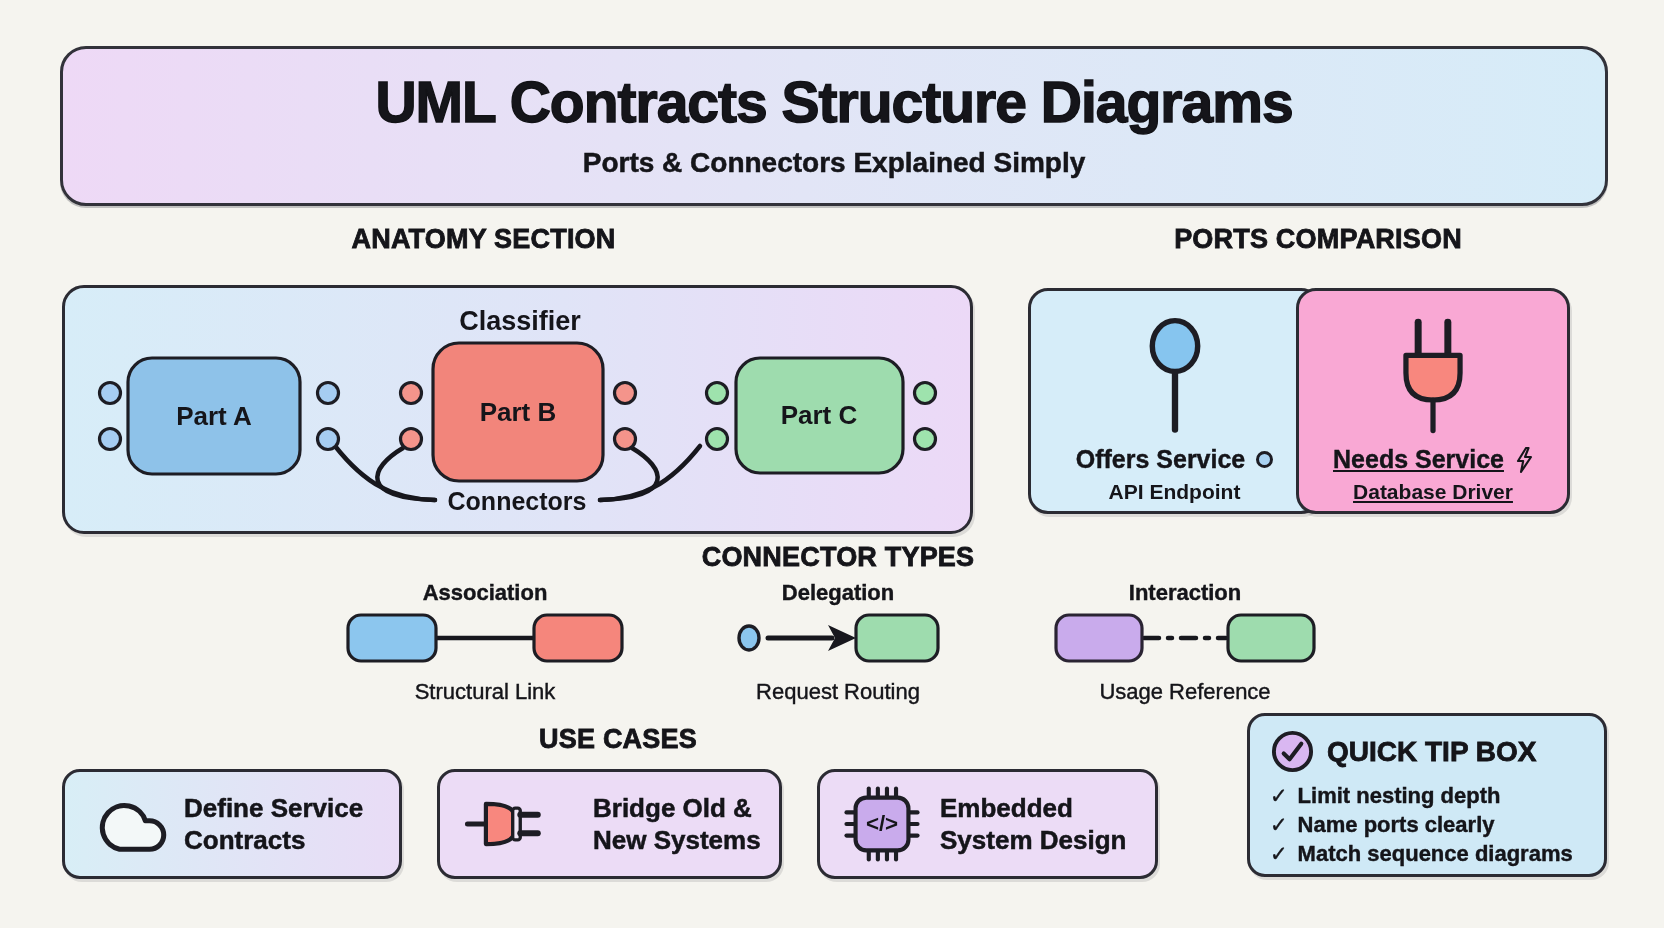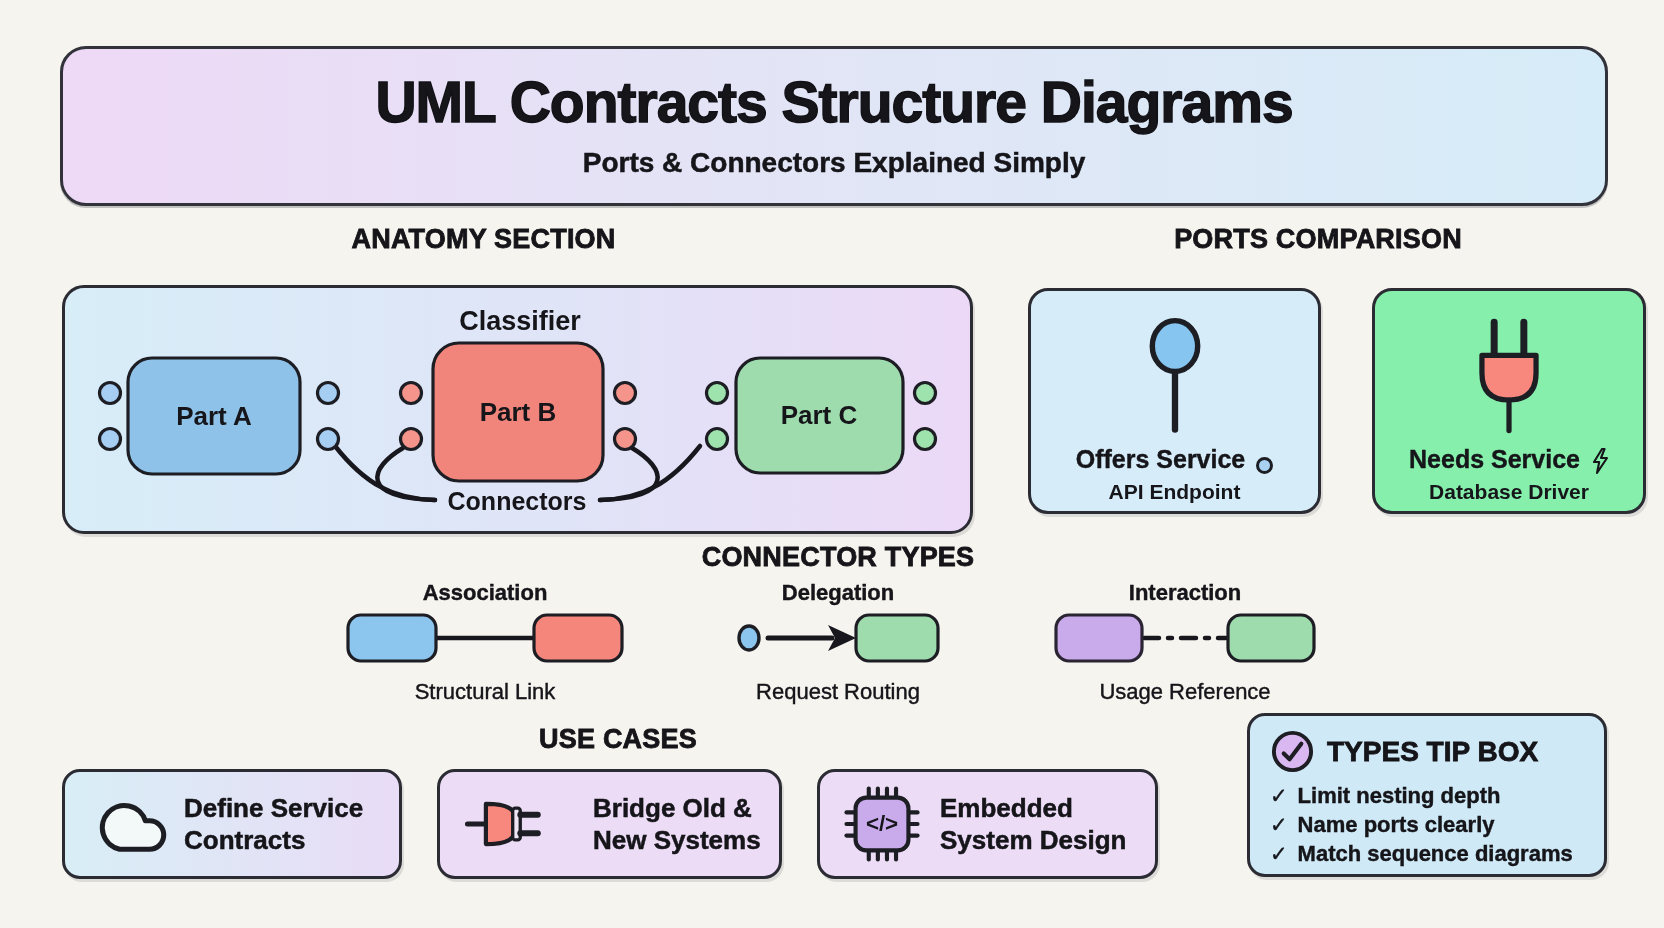--- a/index.html
+++ b/index.html
@@ -44,23 +44,23 @@
   }
   .classifier svg{position:absolute;left:0;top:0;}
   .svg-label{font-family:"Liberation Sans","DejaVu Sans",sans-serif;font-weight:700;fill:#15151a;}
   
   .port-card{
     top:288px;height:220px;border:3px solid #2b2b33;border-radius:20px;
     display:flex;flex-direction:column;align-items:center;
     box-shadow:2px 3px 0 rgba(40,40,50,.12);
   }
   .pc-offers{left:1028px;width:287px;background:#d6edf9;}
-  .pc-needs{left:1372px;width:268px;background:#86efac;}
+  .pc-needs{left:1296px;width:268px;background:#f9a8d4;text-decoration:underline;}
   .port-card .icon-wrap{height:130px;display:flex;align-items:flex-end;justify-content:center;padding-top:14px;}
-  .pc-title{font-size:25px;font-weight:700;margin-top:10px;display:flex;align-items:flex-end;gap:11px;-webkit-text-stroke:.4px #121216;}
+  .pc-title{font-size:25px;font-weight:700;margin-top:10px;display:flex;align-items:center;gap:11px;-webkit-text-stroke:.4px #121216;}
   .pc-sub{font-size:21px;font-weight:700;margin-top:6px;}
   .mini-circle{
     display:inline-block;width:17px;height:17px;border-radius:50%;
     background:#a9d2f2;border:3px solid #1d1d24;box-sizing:border-box;
   }
   
   .conn-group{display:flex;flex-direction:column;align-items:center;}
   .cg-assoc{left:340px;top:580px;width:290px;}
   .cg-deleg{left:700px;top:580px;width:276px;}
   .cg-inter{left:1040px;top:580px;width:290px;}
@@ -254,21 +254,21 @@
     </svg>
     <div class="uc-label">Embedded System Design</div>
   </div>
 
   <div class="abs tipbox">
     <div class="tip-header">
       <svg width="45" height="45" viewBox="0 0 46 46">
         <circle cx="23" cy="23" r="19" fill="#d9b7f1" stroke="#1d1d24" stroke-width="4"></circle>
         <path d="M14 25 l6 6 L32 15" fill="none" stroke="#1d1d24" stroke-width="4.2" stroke-linecap="round" stroke-linejoin="round"></path>
       </svg>
-      <span class="tip-title">TYPES TIP BOX</span>
+      <span class="tip-title">QUICK TIP BOX</span>
     </div>
     <div class="tip-items">
       <div class="tip-item">
         <span class="tip-check">✓</span>
         <span>Limit nesting depth</span>
       </div>
       <div class="tip-item">
         <span class="tip-check">✓</span>
         <span>Name ports clearly</span>
       </div>

